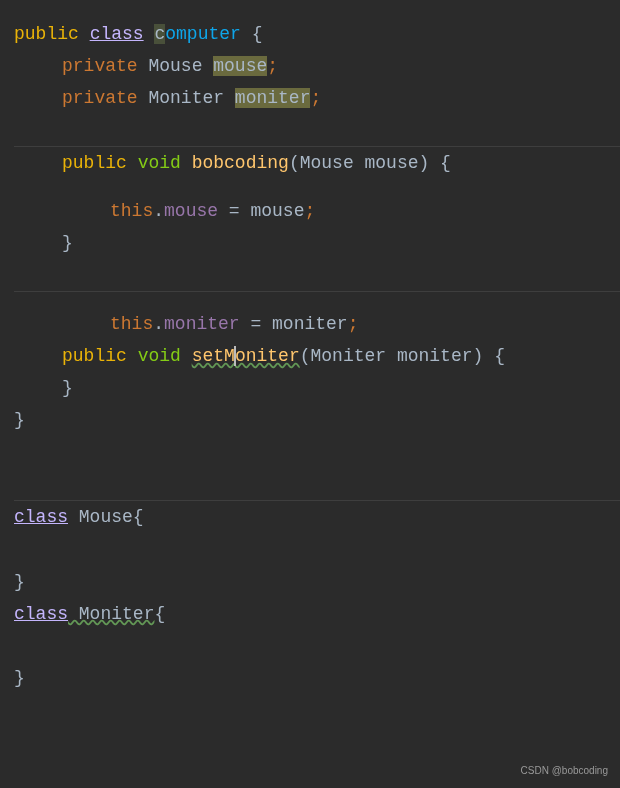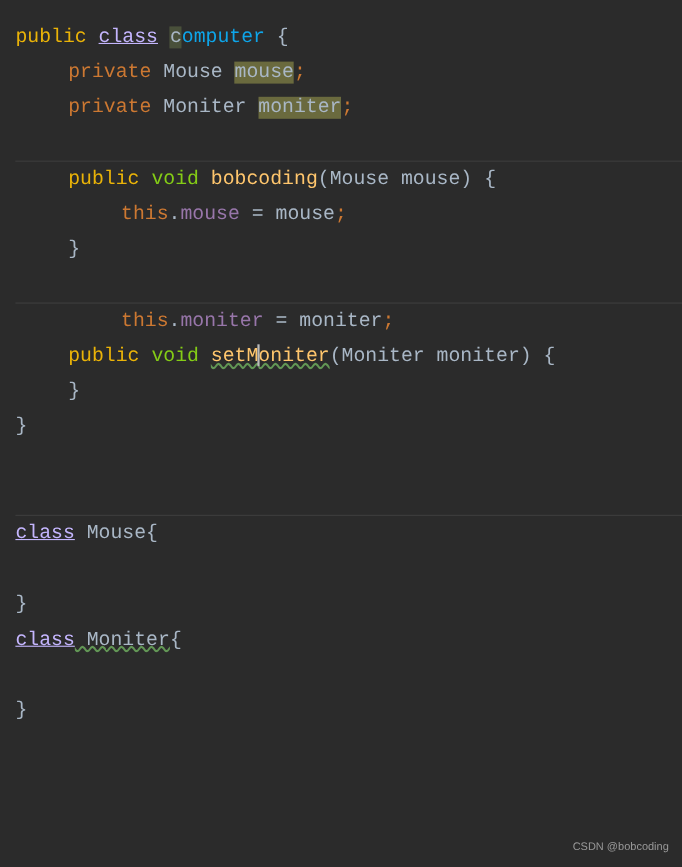--- a/index.html
+++ b/index.html
@@ -57,21 +57,21 @@
       margin: 0 -1px;
       position: relative;
       top: -1px;
     }
     .separator {
       border-top: 1px solid #3e3e3e;
       margin: 0;
       width: 100%;
     }
     .indent1 { padding-left: 48px; }
-    .indent2 { padding-left: 96px; }
+    .indent2 { padding-left: 96px; margin-top: 16px; }
     .watermark {
       position: absolute;
       bottom: 8px;
       right: 12px;
       color: #999;
       font-size: 10px;
       font-family: sans-serif;
     }
     .blank-line {
       height: 1.78em;

